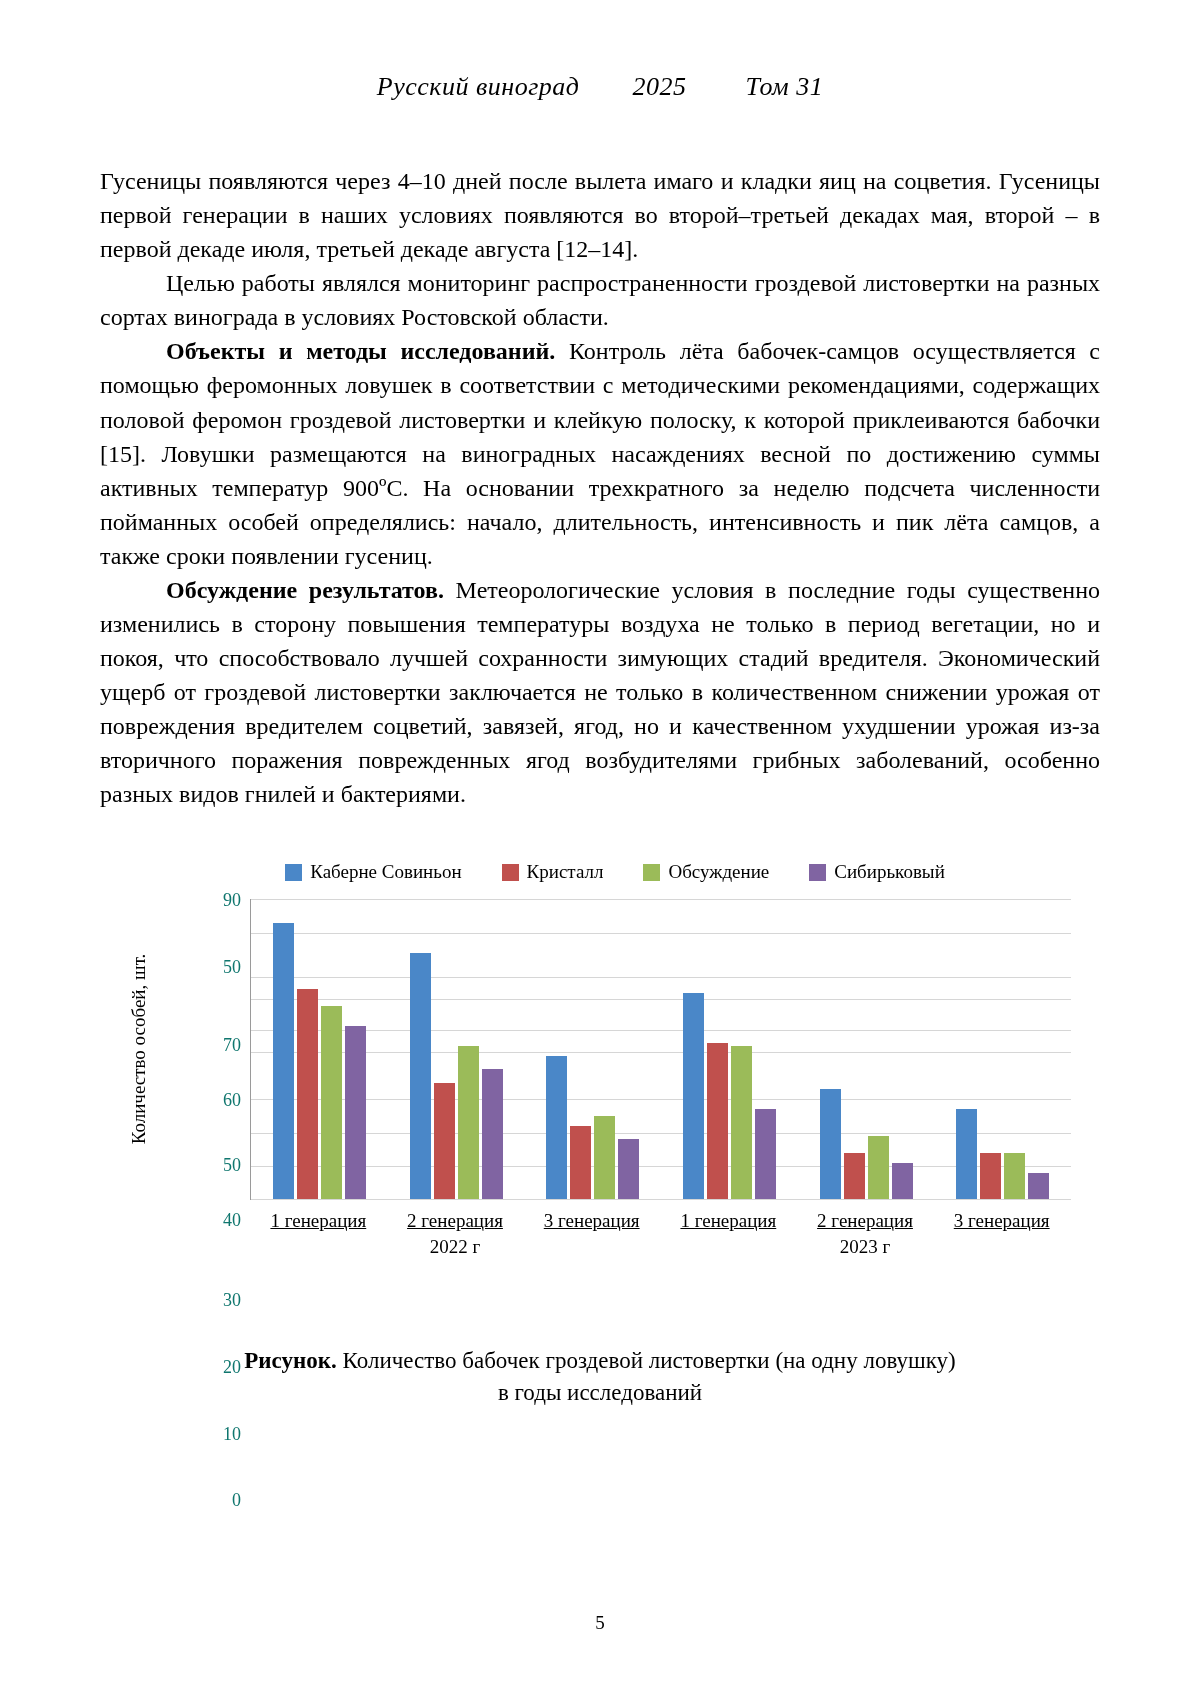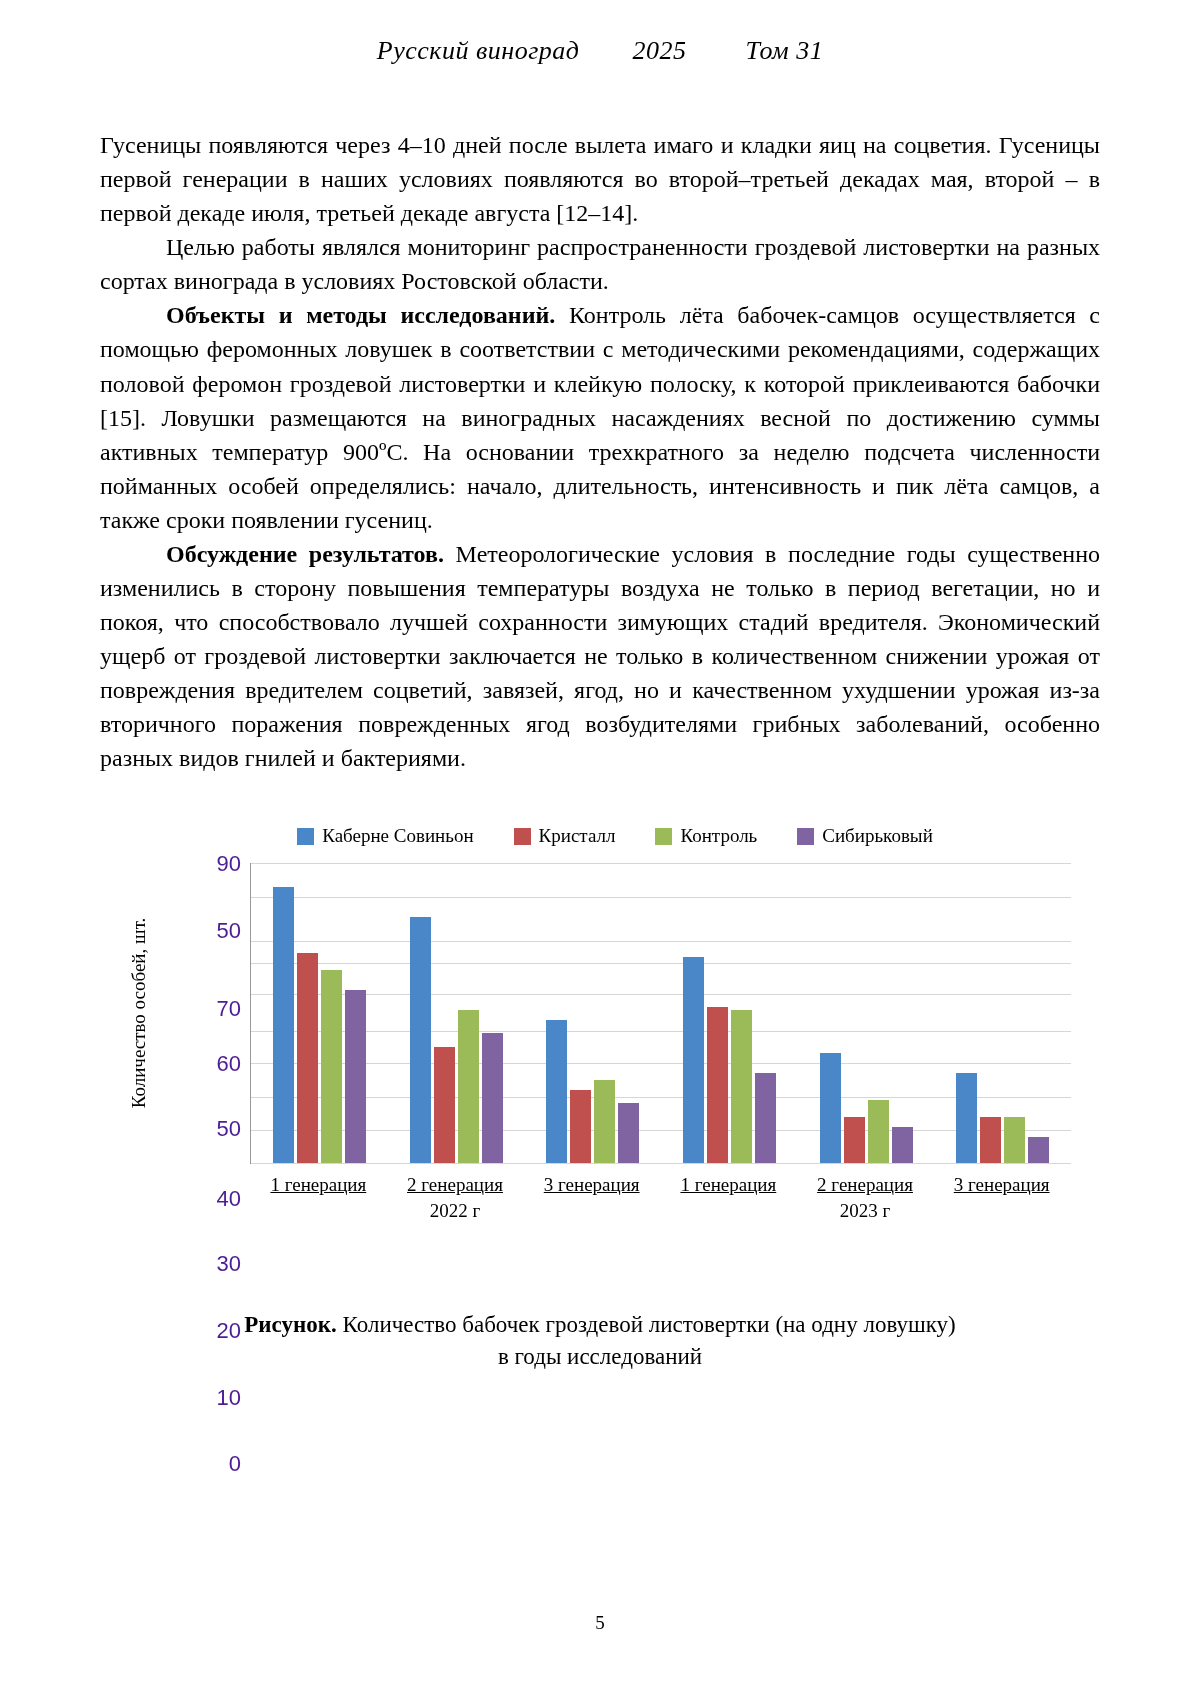--- a/index.html
+++ b/index.html
@@ -21,21 +21,21 @@
     height: 1698px;
     box-sizing: border-box;
     padding: 0;
   }
   .running-head {
     text-align: center;
     font-family: "Liberation Serif", serif;
     font-style: italic;
     font-size: 26px;
     letter-spacing: 0.5px;
-    padding-top: 36px;
+    padding-top: 72px;
   }
   .running-head .rh-title { }
   .running-head .rh-year { margin-left: 46px; }
   .running-head .rh-vol { margin-left: 52px; }
 
   .content {
     margin: 0 auto;
     width: 1000px;
     padding-top: 62px;
   }
@@ -96,23 +96,23 @@
     position: absolute;
     left: 0;
     width: 100%;
     border-top: 1px solid #d6d6d6;
   }
   .ytick {
     position: absolute;
     right: 100%;
     transform: translateY(-50%);
     padding-right: 10px;
-    font-size: 22px;
-    font-family: Liberation Sans, sans-serif;
-    color: #4c1d95;
+    font-size: 18px;
+    font-family: Liberation Serif, serif;
+    color: #0f766e;
     white-space: nowrap;
   }
   .yaxis-title {
     position: absolute;
     left: -112px;
     top: 50%;
     transform: translate(-50%, -50%) rotate(-90deg);
     transform-origin: center center;
     font-size: 19px;
     white-space: nowrap;
@@ -208,21 +208,21 @@
         <div class="legend-item">
           <span class="legend-swatch" style="background:#4A87C8"></span>
           <span>Каберне Совиньон</span>
         </div>
         <div class="legend-item">
           <span class="legend-swatch" style="background:#C0504D"></span>
           <span>Кристалл</span>
         </div>
         <div class="legend-item">
           <span class="legend-swatch" style="background:#9BBB59"></span>
-          <span>Контроль</span>
+          <span>Обсуждение</span>
         </div>
         <div class="legend-item">
           <span class="legend-swatch" style="background:#8064A2"></span>
           <span>Сибирьковый</span>
         </div>
       </div>
 
       <div class="chart-area">
         <div class="plot" id="plot">
           <div class="yaxis-title">Количество особей, шт.</div>
@@ -232,21 +232,21 @@
               </div>
               <div class="gridline" style="top: 266.667px;">
                 <div class="ytick" style="top: 266.667px;">10</div>
               </div>
               <div class="gridline" style="top: 233.333px;">
                 <div class="ytick" style="top: 233.333px;">20</div>
               </div>
               <div class="gridline" style="top: 200px;">
                 <div class="ytick" style="top: 200px;">30</div>
               </div>
-              <div class="gridline" style="top: 168px;">
+              <div class="gridline" style="top: 153px;">
                 <div class="ytick" style="top: 166.667px;">40</div>
               </div>
               <div class="gridline" style="top: 131px;">
                 <div class="ytick" style="top: 133.333px;">50</div>
               </div>
               <div class="gridline" style="top: 100px;">
                 <div class="ytick" style="top: 100px;">60</div>
               </div>
               <div class="gridline" style="top: 78px;">
                 <div class="ytick" style="top: 66.6667px;">70</div>

